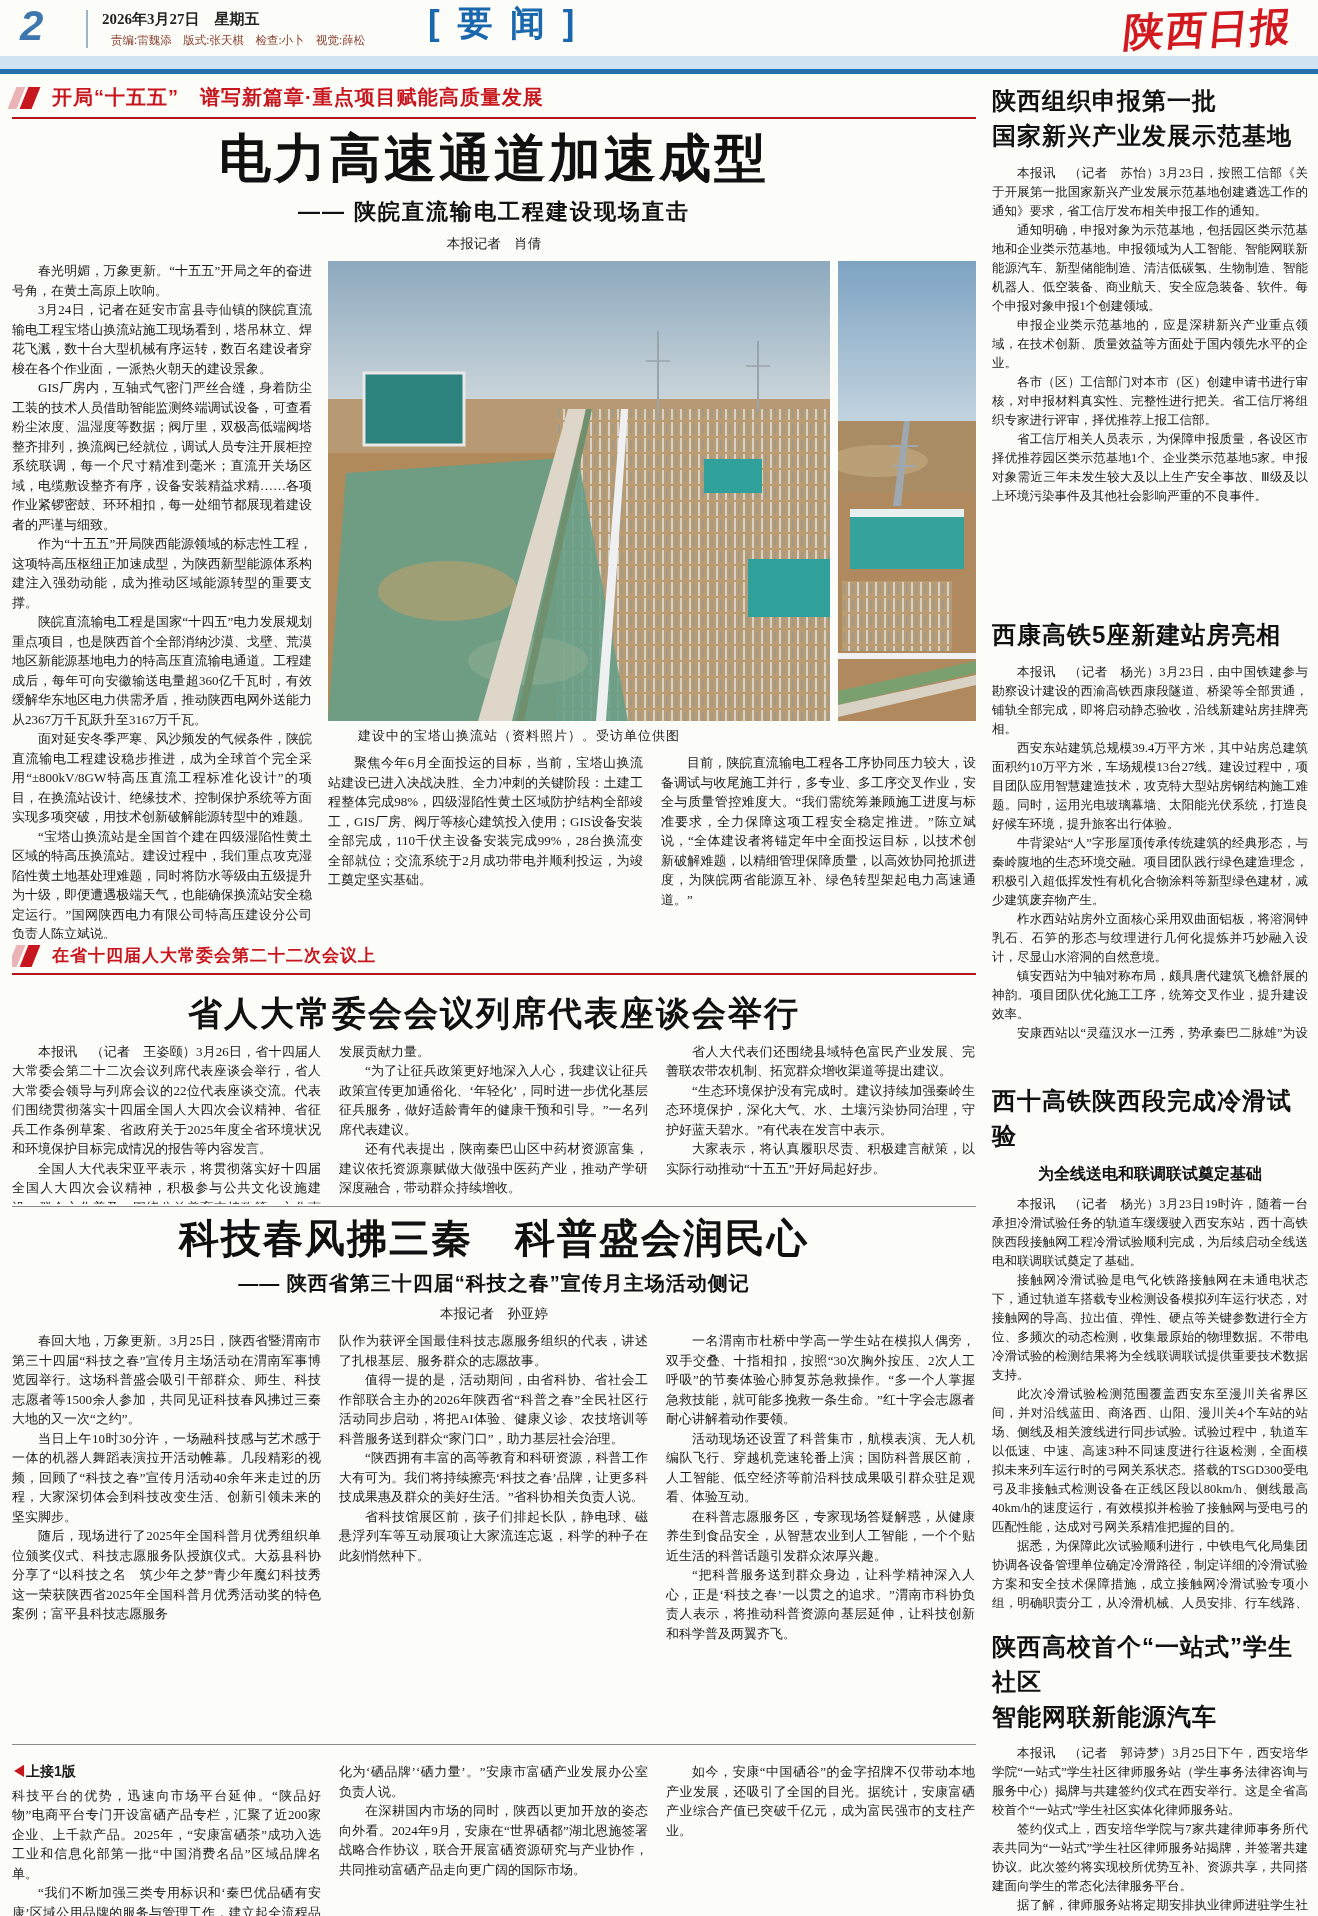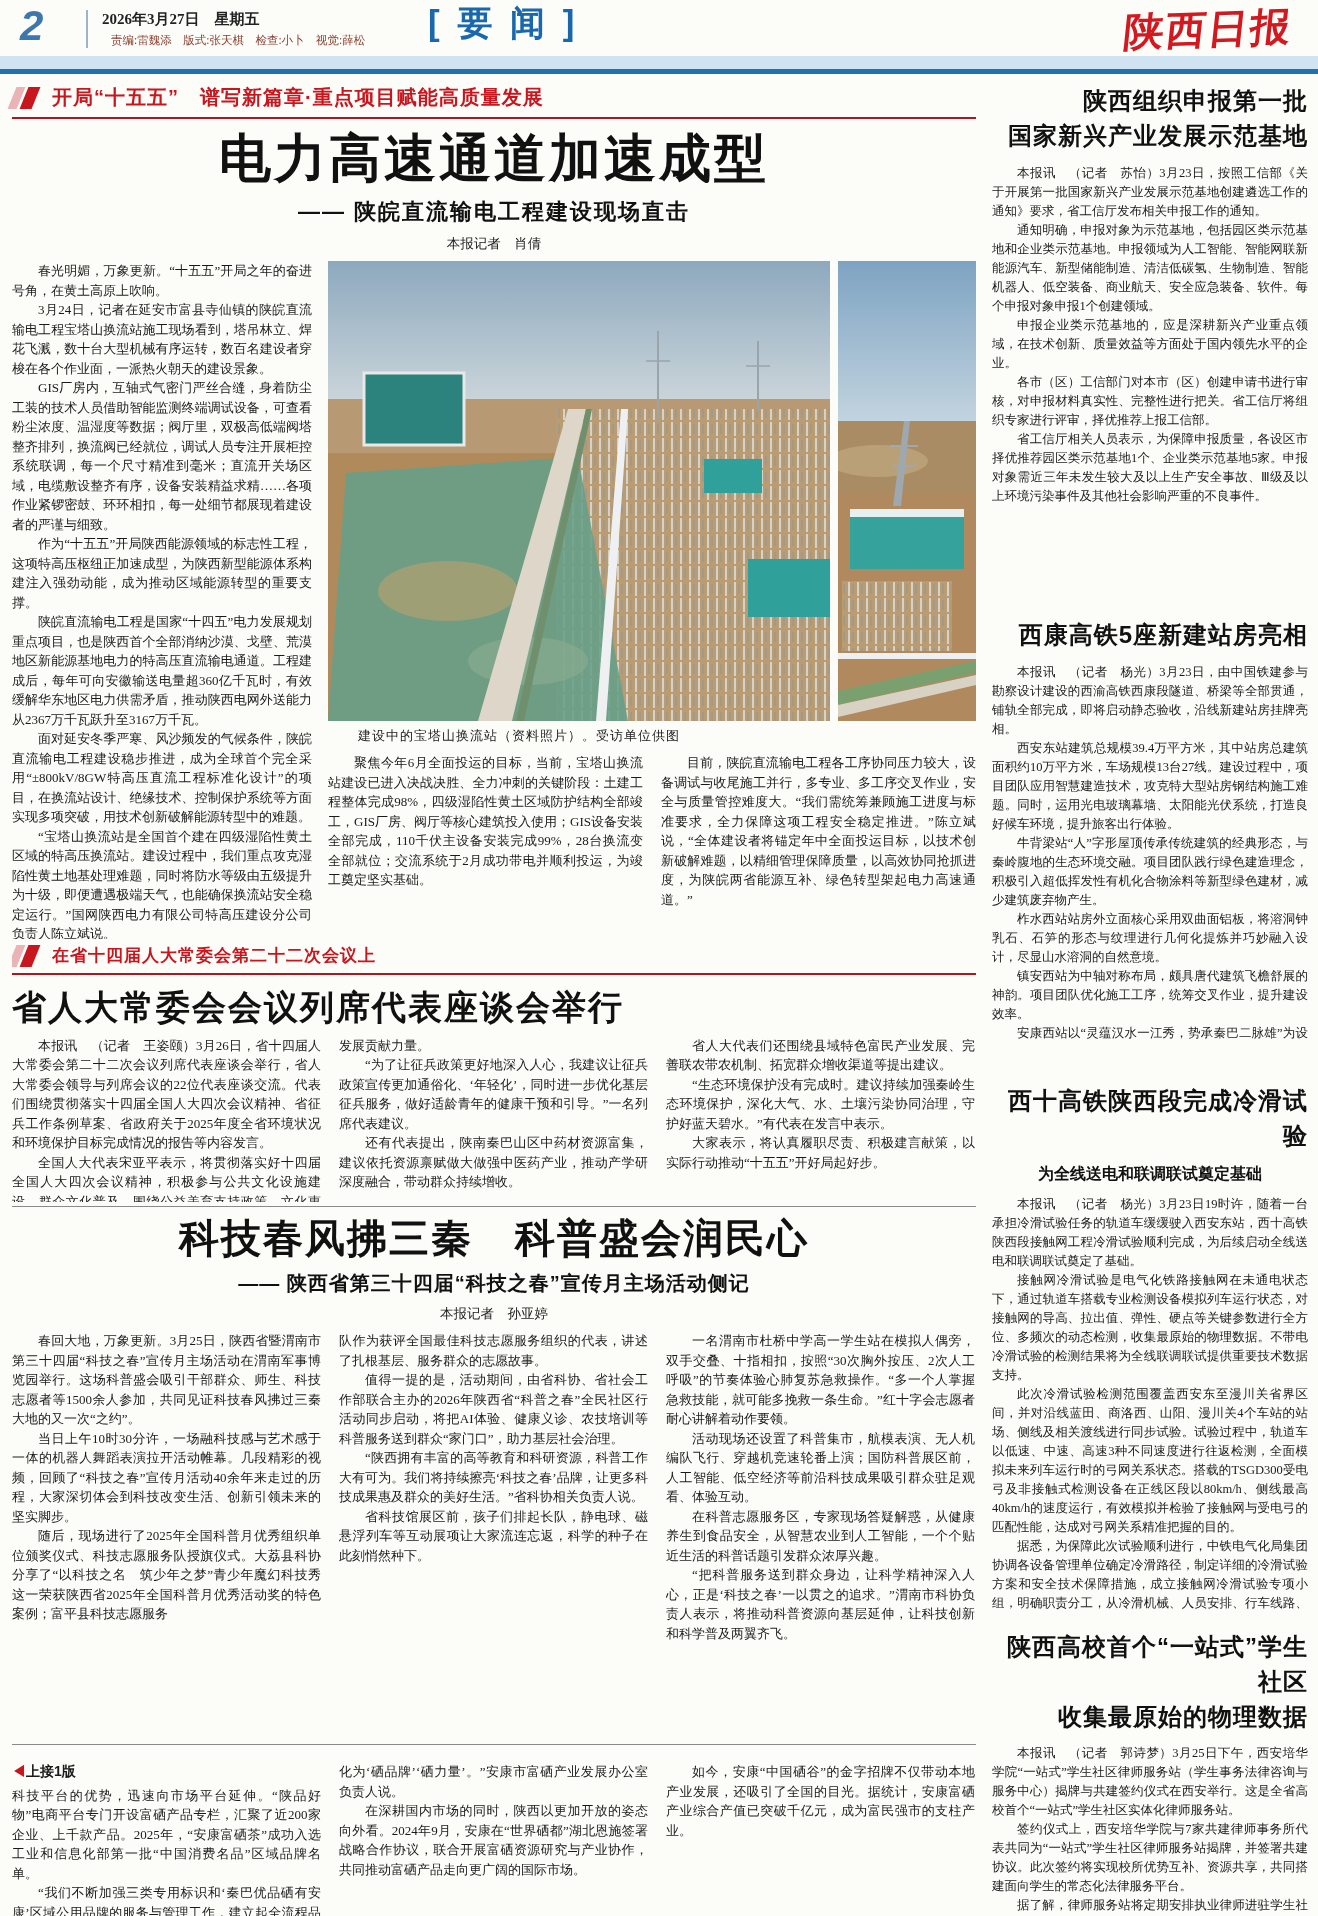--- a/index.html
+++ b/index.html
@@ -23,21 +23,21 @@
 
   
   .kick-row{display:flex;align-items:center;gap:10px;border-bottom:2px solid #b5121b;padding-bottom:6px;}
   .kick-ic{position:relative;width:30px;height:22px;flex:none;}
   .kick-ic .s1{position:absolute;left:0;top:0;width:9px;height:22px;background:#eab3b6;transform:skewX(-22deg);}
   .kick-ic .s2{position:absolute;left:12px;top:0;width:12px;height:22px;background:#c8161e;transform:skewX(-22deg);}
   .kick-txt{font-size:20px;font-weight:900;color:#c8161e;font-family:"Liberation Sans",sans-serif;letter-spacing:1px;}
   .kick-txt.small{font-size:17px;}
   .headline1{margin-top:8px;text-align:center;font-size:52px;line-height:1.2;font-weight:900;
              letter-spacing:3px;color:#111;font-family:"Liberation Sans",sans-serif;}
-  .headline2{margin-top:12px;font-size:34px;line-height:1.2;font-weight:900;
+  .headline2{margin-top:18px;text-align:center;font-size:34px;line-height:1.2;font-weight:900;
              letter-spacing:2px;color:#111;font-family:"Liberation Sans",sans-serif;}
   .subhead{margin-top:8px;text-align:center;font-size:22px;font-weight:700;letter-spacing:2px;
            color:#111;font-family:"Liberation Sans",sans-serif;}
   .byline{margin-top:8px;text-align:center;font-size:13.5px;color:#222;}
   .bodycols{display:flex;gap:18px;margin-top:8px;}
   .bcol{font-size:13px;line-height:19.5px;overflow:hidden;}
 
   
   .art-main{position:absolute;left:12px;top:84px;width:964px;height:858px;}
   .a1-body{display:flex;gap:16px;margin-top:8px;}
@@ -67,21 +67,21 @@
   .tech-cols .bcol{width:309px;height:400px;}
 
   
   .art-cont{position:absolute;left:12px;top:1754px;width:964px;height:162px;overflow:hidden;}
   .cont-cols .bcol{width:309px;height:162px;}
   .cont-marker{font-weight:900;font-size:14px;font-family:"Liberation Sans",sans-serif;margin-bottom:4px;}
   .cont-marker .tri{color:#c8161e;}
 
   
   .r-art{position:absolute;left:992px;width:316px;}
-  .r-head{text-align:right;font-size:24px;line-height:1.45;font-weight:900;letter-spacing:1px;
+  .r-head{text-align:left;font-size:24px;line-height:1.45;font-weight:900;letter-spacing:1px;
           color:#111;font-family:"Liberation Sans",sans-serif;}
   .r-sub{margin-top:10px;text-align:center;font-size:16px;font-weight:700;color:#111;
          font-family:"Liberation Sans",sans-serif;}
   .r-body{margin-top:10px;font-size:12.5px;line-height:19px;overflow:hidden;}
   .r1{top:84px;}  .r1 .r-body{height:442px;}
   .r2{top:618px;} .r2 .r-body{height:382px;}
   .r3{top:1084px;}.r3 .r-body{height:420px;}
   .r4{top:1630px;}.r4 .r-body{height:216px;}
 </style>
 </head>
@@ -298,21 +298,21 @@
         <p>本报讯　（记者　杨光）3月23日19时许，随着一台承担冷滑试验任务的轨道车缓缓驶入西安东站，西十高铁陕西段接触网工程冷滑试验顺利完成，为后续启动全线送电和联调联试奠定了基础。</p>
         <p>接触网冷滑试验是电气化铁路接触网在未通电状态下，通过轨道车搭载专业检测设备模拟列车运行状态，对接触网的导高、拉出值、弹性、硬点等关键参数进行全方位、多频次的动态检测，收集最原始的物理数据。不带电冷滑试验的检测结果将为全线联调联试提供重要技术数据支持。</p>
         <p>此次冷滑试验检测范围覆盖西安东至漫川关省界区间，并对沿线蓝田、商洛西、山阳、漫川关4个车站的站场、侧线及相关渡线进行同步试验。试验过程中，轨道车以低速、中速、高速3种不同速度进行往返检测，全面模拟未来列车运行时的弓网关系状态。搭载的TSGD300受电弓及非接触式检测设备在正线区段以80km/h、侧线最高40km/h的速度运行，有效模拟并检验了接触网与受电弓的匹配性能，达成对弓网关系精准把握的目的。</p>
         <p>据悉，为保障此次试验顺利进行，中铁电气化局集团协调各设备管理单位确定冷滑路径，制定详细的冷滑试验方案和安全技术保障措施，成立接触网冷滑试验专项小组，明确职责分工，从冷滑机械、人员安排、行车线路、安全预案等方面做了充分准备。</p>
       </div>
   </div>
 
   <div class="r-art r4">
     <div class="r-head">
       <div>陕西高校首个“一站式”学生社区</div>
-      <div>收集最原始的物理数据</div>
+      <div>智能网联新能源汽车</div>
     </div>
     <div class="r-body">
         <p>本报讯　（记者　郭诗梦）3月25日下午，西安培华学院“一站式”学生社区律师服务站（学生事务法律咨询与服务中心）揭牌与共建签约仪式在西安举行。这是全省高校首个“一站式”学生社区实体化律师服务站。</p>
         <p>签约仪式上，西安培华学院与7家共建律师事务所代表共同为“一站式”学生社区律师服务站揭牌，并签署共建协议。此次签约将实现校所优势互补、资源共享，共同搭建面向学生的常态化法律服务平台。</p>
         <p>据了解，律师服务站将定期安排执业律师进驻学生社区，围绕学生日常学习生活中的法律问题提供咨询服务，开展法治宣传教育活动，护航学生健康成长。</p>
       </div>
   </div>
 
 </div>
 

